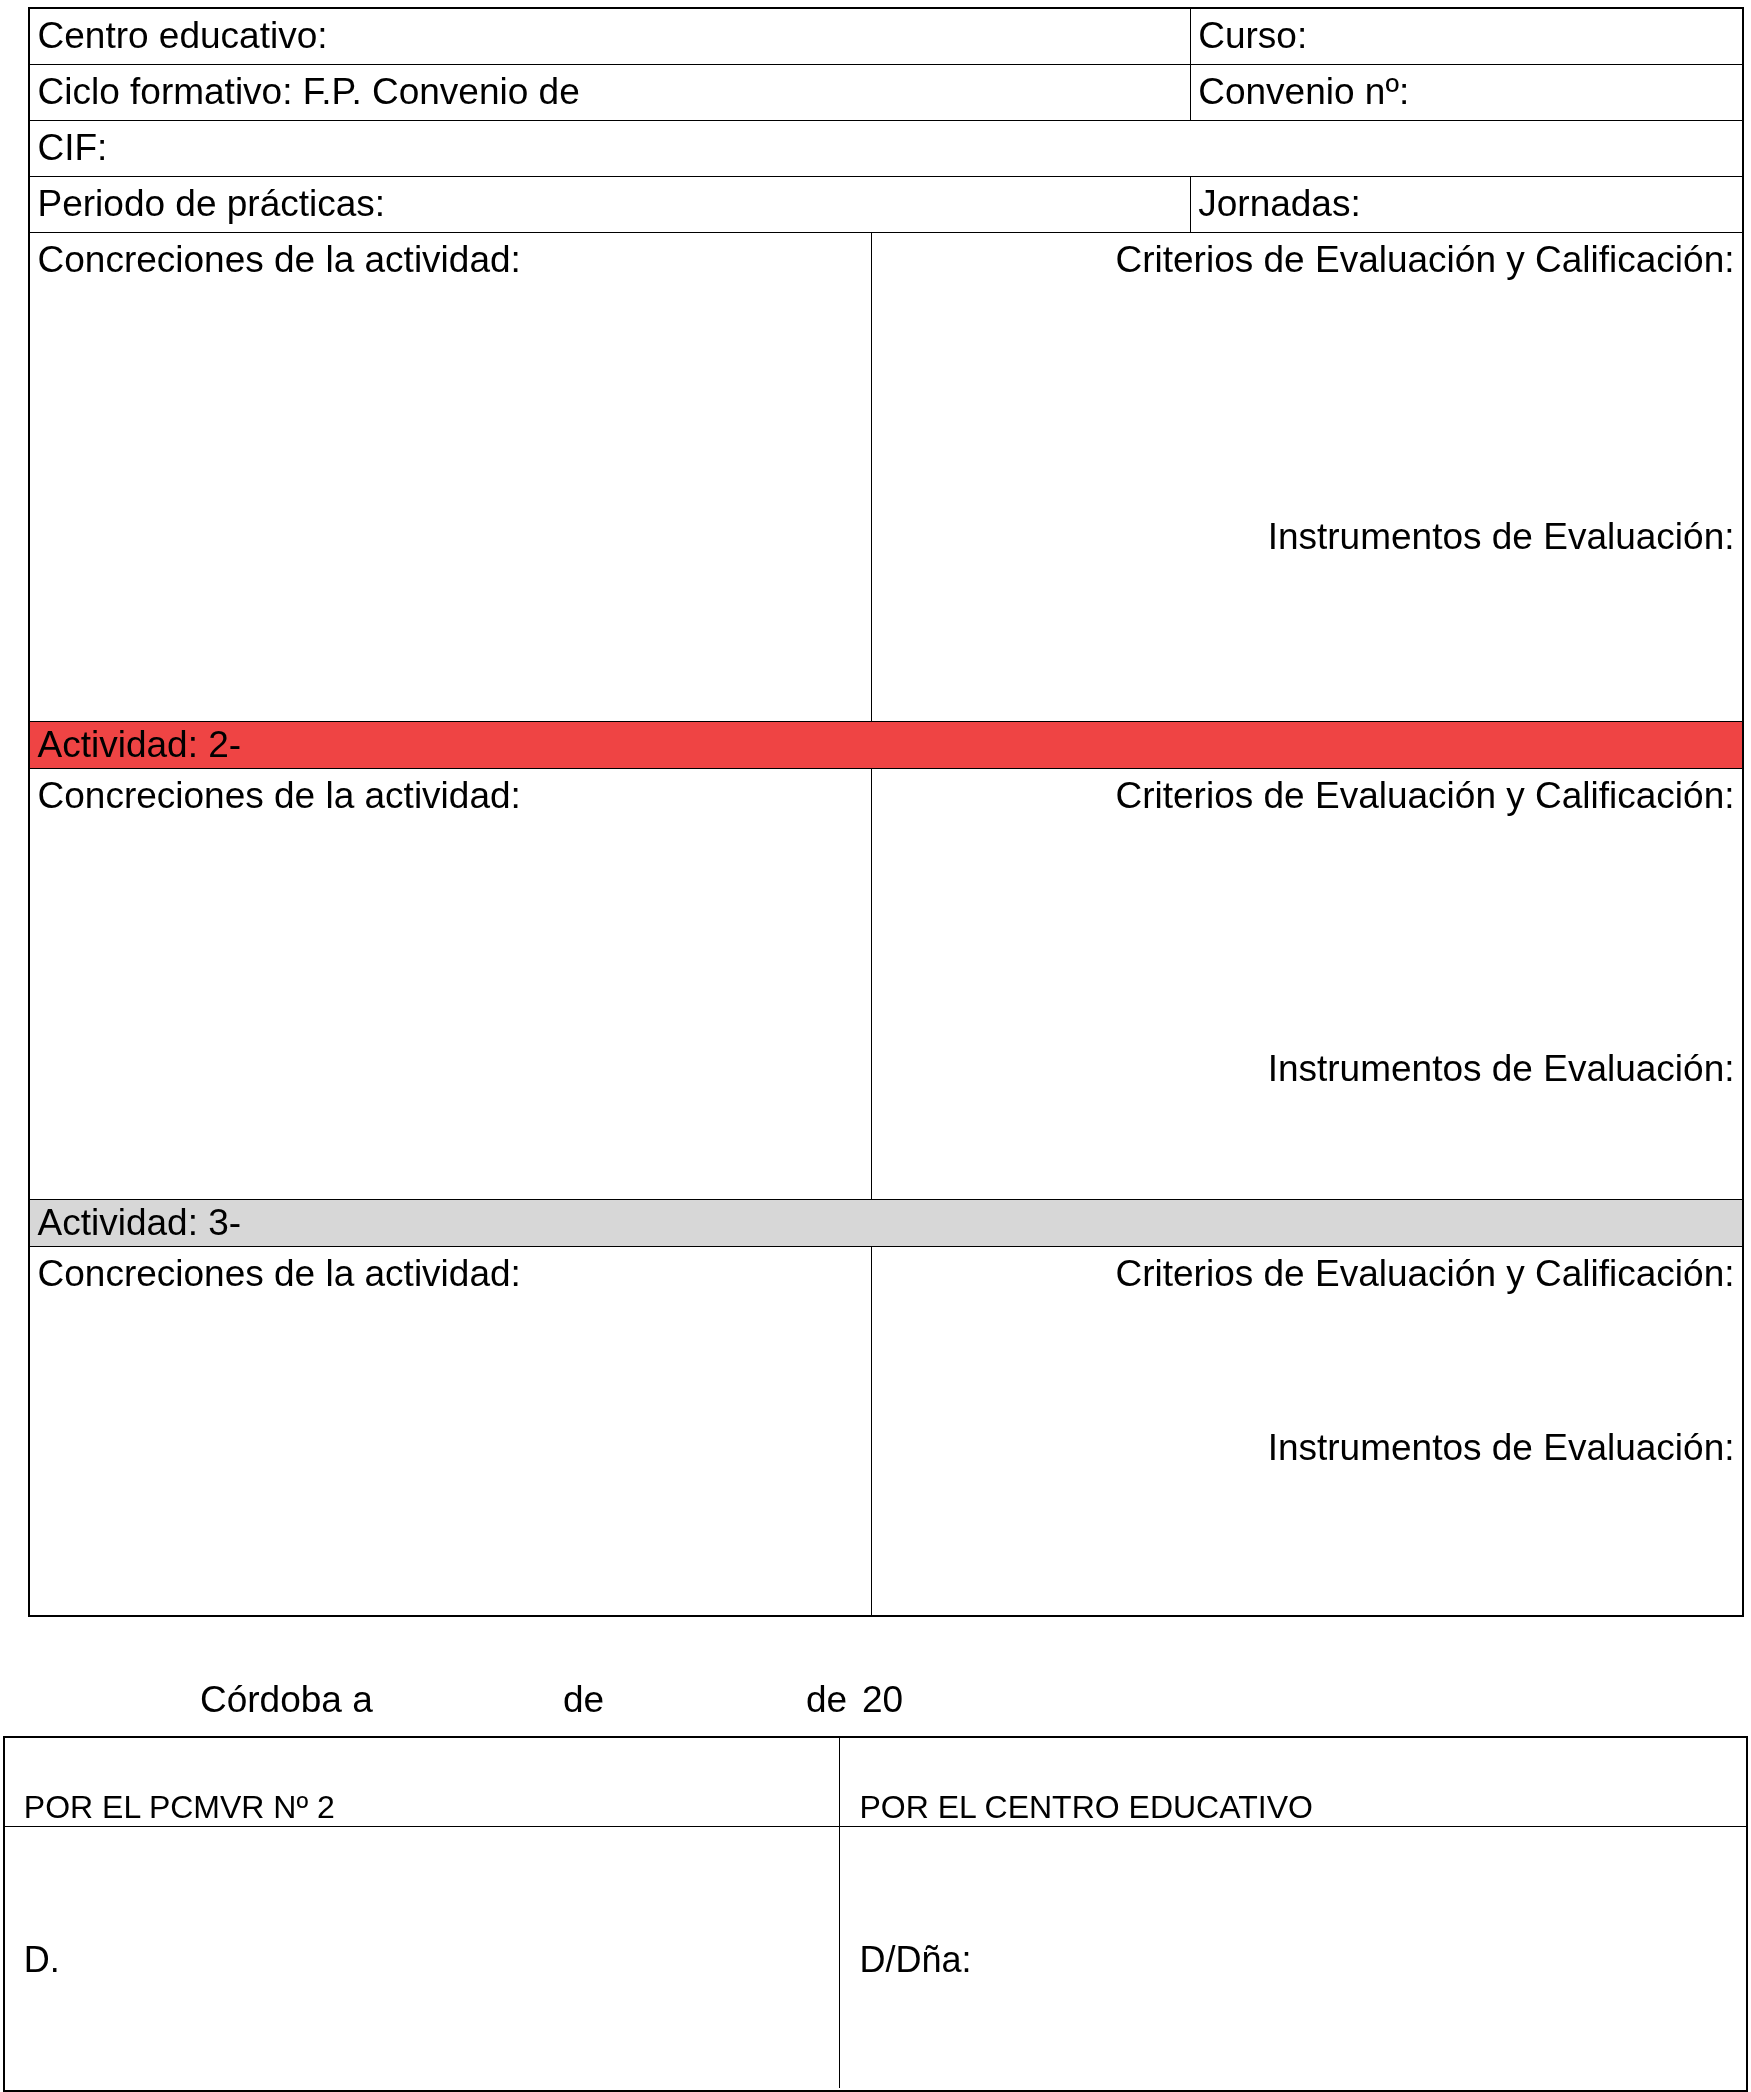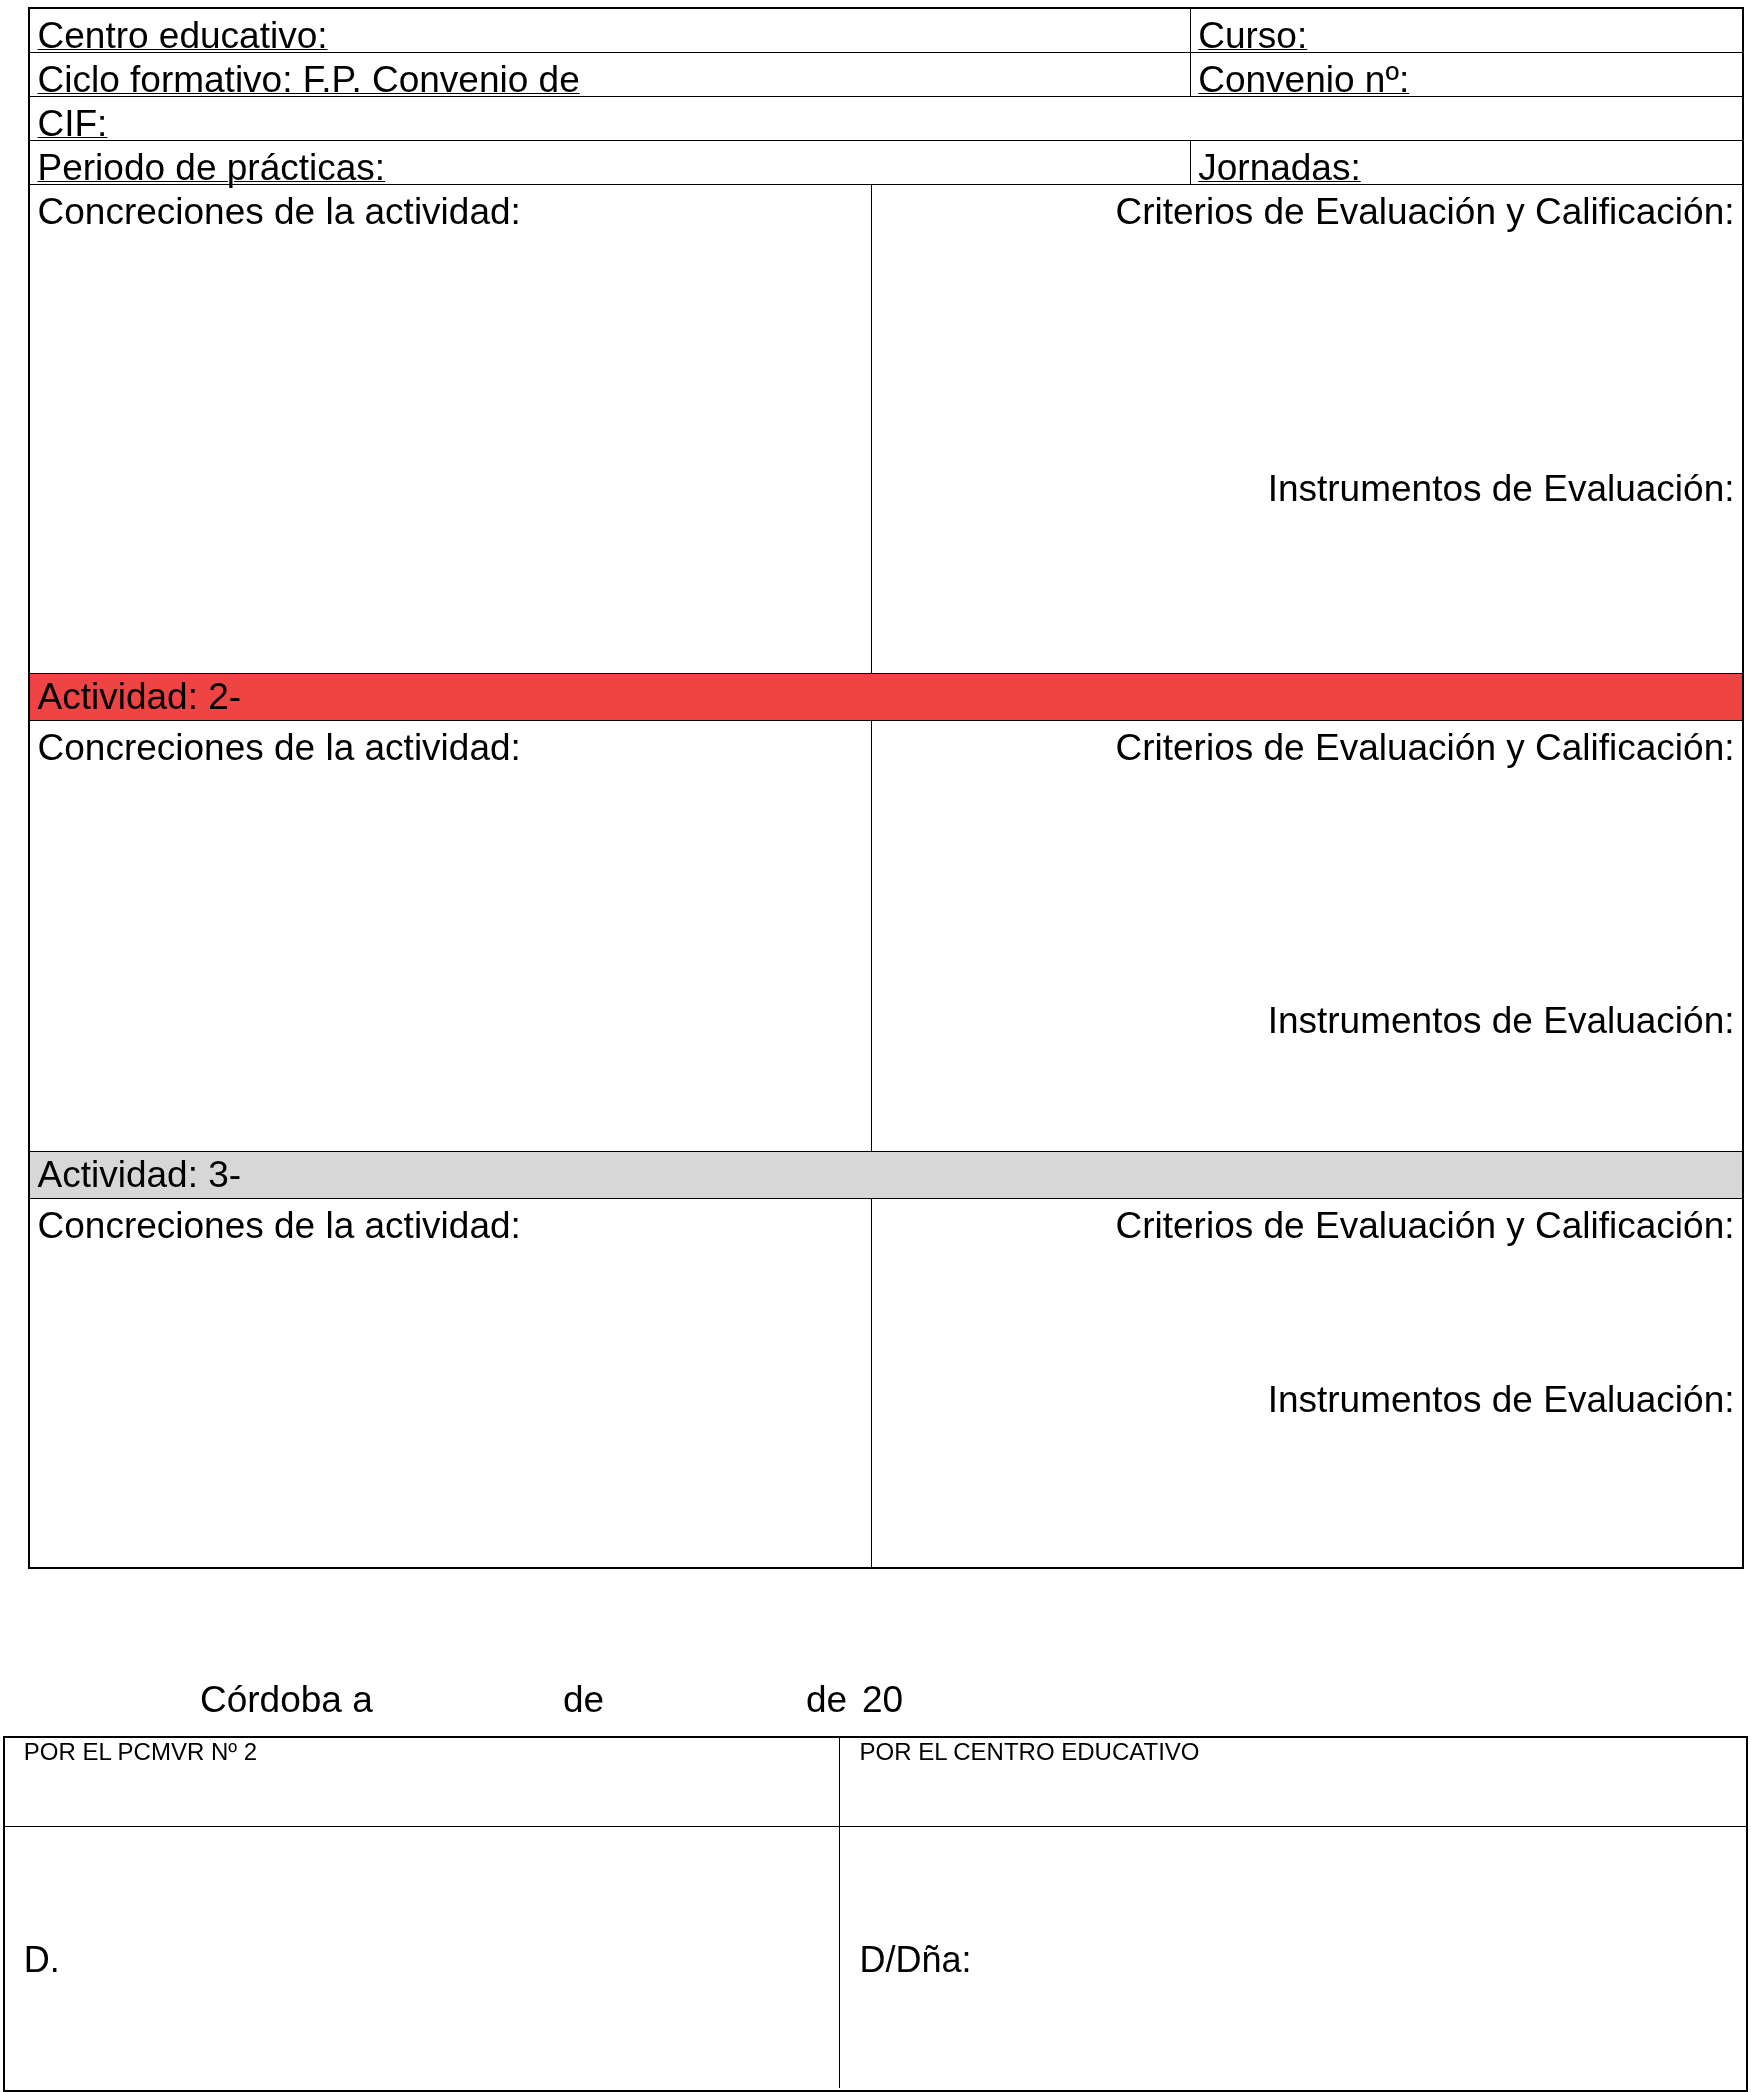--- a/index.html
+++ b/index.html
@@ -15,23 +15,22 @@
   
   .form-table {
     position: absolute;
     left: 28px; top: 6.6px;
     width: 1716px;
     border: 2.8px solid #000;
     background: #fff;
   }
   .info-row {
     display: flex;
-    height: 44px;
-    border-bottom: 1.9px solid #000;
-    text-decoration: underline;
+    height: 56px;
+    border-bottom: 1.9px solid #000;
   }
   .info-left {
     width: 67.8%;
     border-right: 1.9px solid #000;
     padding: 5.6px 7.5px;
   }
   .info-right {
     flex: 1;
     padding: 5.6px 7.5px;
   }
@@ -102,23 +101,23 @@
     display: flex;
     height: 261px;
   }
   .sig-left {
     width: 48%;
     border-right: 1.9px solid #000;
   }
   .sig-right { flex: 1; }
   .sig-header-cell {
     display: flex;
-    align-items: flex-start;
+    align-items: flex-end;
     padding-left: 19px;
-    font-size: 24px;
+    font-size: 32px;
   }
   .sig-body-cell {
     padding: 112px 0 0 19px;
     font-size: 36px;
   }
 </style>
 </head>
 <body>
 
 <div class="form-table">

